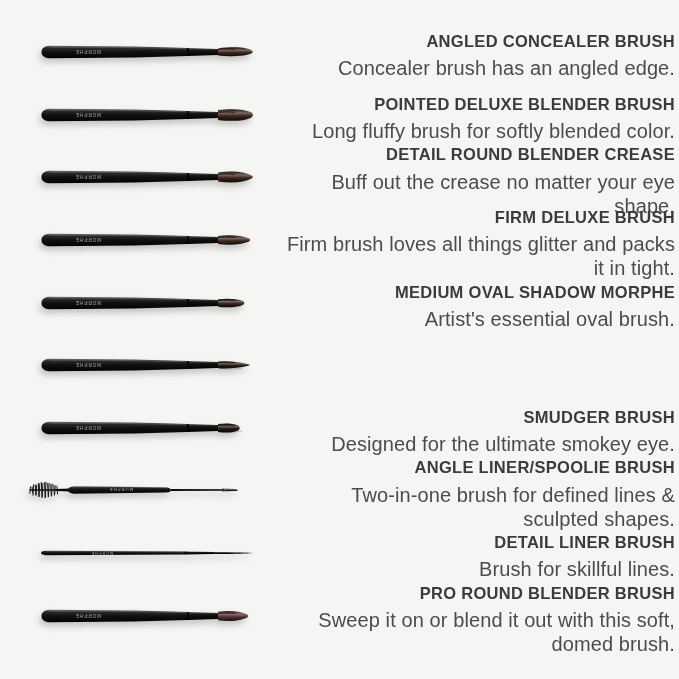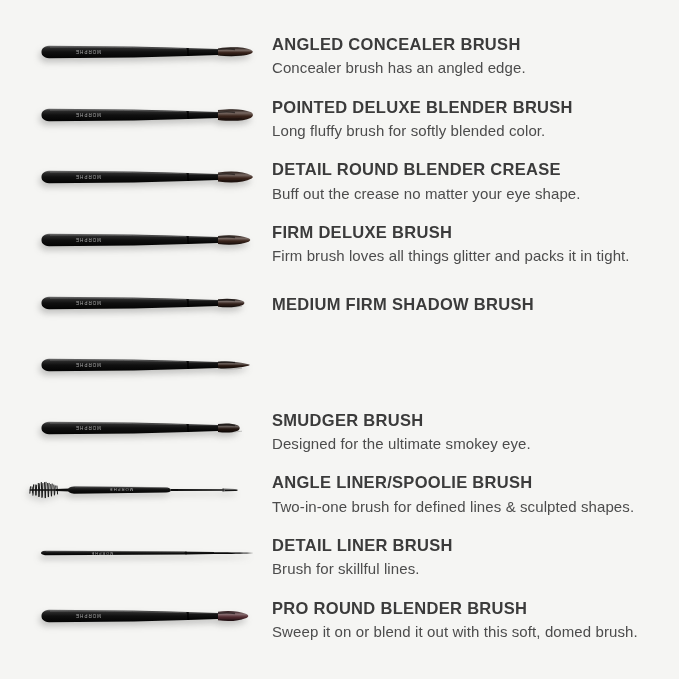--- a/index.html
+++ b/index.html
@@ -9,20 +9,21 @@
     height: 679px;
     background: #f5f5f3;
     font-family: "Liberation Sans", sans-serif;
     overflow: hidden;
   }
   .page { padding-top: 21px; }
   .row {
     height: 62.6px;
     display: flex;
     align-items: center;
+    text-align: right;
   }
   .brush-col {
     flex: 0 0 272px;
     width: 272px;
     padding-left: 38px;
     box-sizing: border-box;
   }
   .brush-svg {
     display: block;
     filter: drop-shadow(-2px 4px 3px rgba(60,60,60,0.28));
@@ -36,21 +37,21 @@
   .brush-name {
     margin: 0 0 6px 0;
     font-size: 16.5px;
     font-weight: bold;
     color: #3b3b3b;
     letter-spacing: 0.3px;
     line-height: 1.1;
   }
   .brush-desc {
     margin: 0;
-    font-size: 15px;
+    font-size: 20px;
     color: #4c4c4c;
     letter-spacing: 0.1px;
     line-height: 1.2;
   }
 </style>
 </head>
 <body>
 
 <div class="page">
   <div id="brush-list">
@@ -232,21 +233,22 @@
       <path d="M12,8.1 C60,7.7 115,8.9 148,9.7" stroke="#787878" stroke-width="0.7" fill="none" opacity="0.75"></path>
       <path d="M150,9.1 L180,9.9 L180,16.1 L150,16.9 Z" fill="url(#fg4)"></path>
       <rect x="149.3" y="9" width="1.3" height="8" fill="#000"></rect>
       <path d="M180,9.3 C190,8.1 199,8.9 204.8,11.1 C206.9,11.9 206.9,14.1 204.8,14.9 C199,17.1 190,17.9 180,16.7 Z" fill="url(#bg4)"></path>
       <path d="M180,10.4 C186,9.7 192,9.7 197,10.5" stroke="rgba(0,0,0,0.5)" stroke-width="1.3" fill="none"></path>
       <path d="M182,16.4 C190,17.1 198,17.1 204,16.2" stroke="rgba(0,0,0,0.35)" stroke-width="0.6" fill="none"></path>
       <text x="50" y="14.8" transform="rotate(180 50 13)" text-anchor="middle" font-size="4.6" letter-spacing="1" fill="#a6a6a6" font-family="'Liberation Sans',sans-serif">MORPHE</text>
           </svg>
         </div>
     <div class="text-col">
-      <h3 class="brush-name">MEDIUM FIRM SHADOW BRUSH</h3>
+      <h3 class="brush-name">MEDIUM OVAL SHADOW MORPHE</h3>
+      <p class="brush-desc">Artist's essential oval brush.</p>
     </div>
   </div>
 
   <div class="row">
     <div class="brush-col">
           <svg class="brush-svg" width="220" height="26" viewBox="0 0 220 26">
             <defs>
     <linearGradient id="hg5" x1="0" y1="0" x2="0" y2="1">
       <stop offset="0" stop-color="#707070"></stop>
                 <stop offset="0.16" stop-color="#2d2d2d"></stop>

